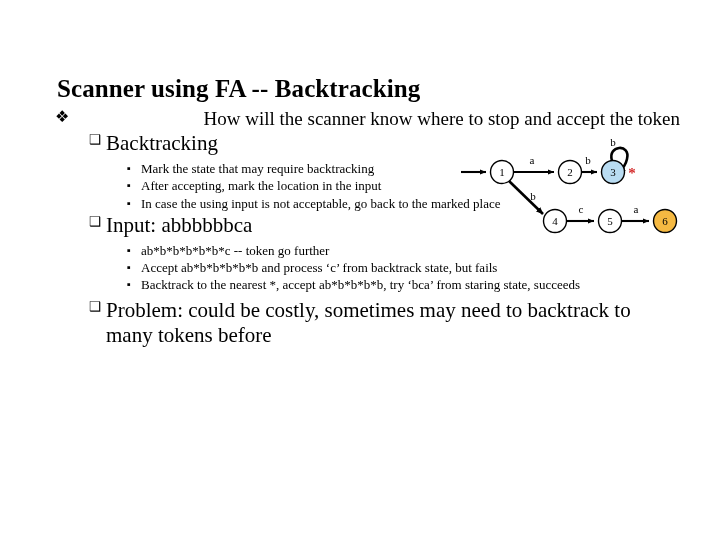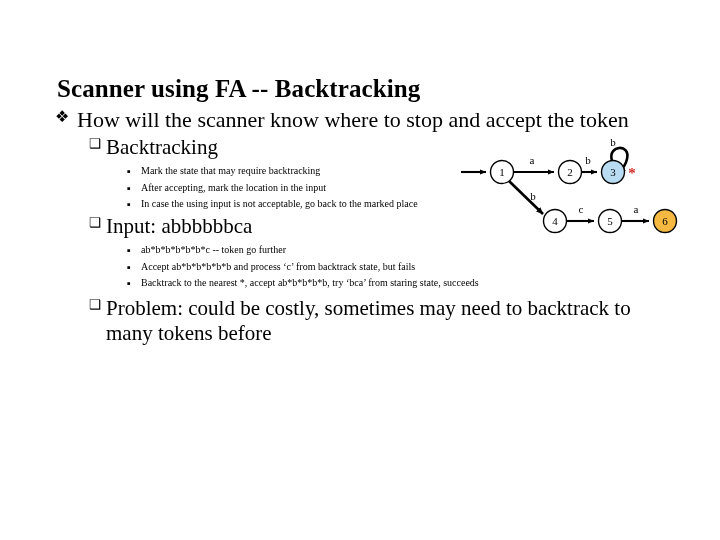--- a/index.html
+++ b/index.html
@@ -65,21 +65,22 @@
   .lvl1 {
     margin-left: 0px;
     margin-bottom: 1px;
     font-size: 17.5px;
   }
   .lvl1 .bullet {
     width: 22px;
     font-size: 16px;
   }
   .lvl1 .txt {
-    font-size: 22px;
+    font-size: 19px;
+    text-align: right;
   }
 
   
   .lvl2 {
     margin-left: 34px;
     margin-bottom: 1px;
     font-size: 15.5px;
   }
   .lvl2 .bullet {
     width: 17px;
@@ -95,21 +96,21 @@
     margin-left: 72px;
     margin-bottom: 0.5px;
     font-size: 13.5px;
   }
   .lvl3 .bullet {
     width: 14px;
     font-size: 11px;
     line-height: 1.45;
   }
   .lvl3 .txt {
-    font-size: 10px;
+    font-size: 13px;
     line-height: 1.3;
   }
 
   .spacer-sm { height: 3px; }
 
   
   #fa-diagram {
     position: absolute;
     left: 455px;
     top: 133px;

